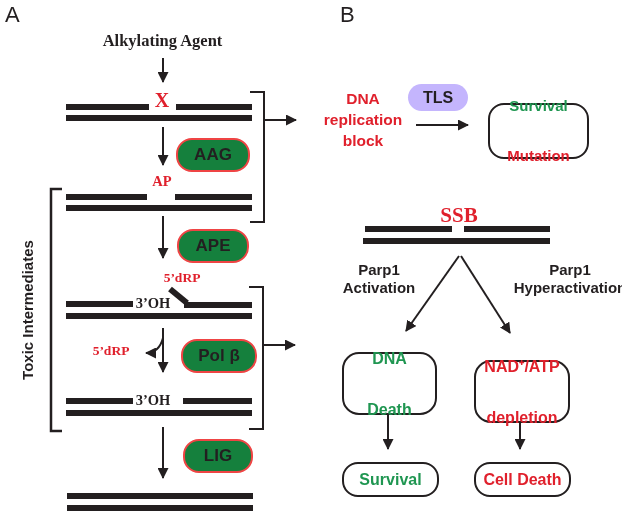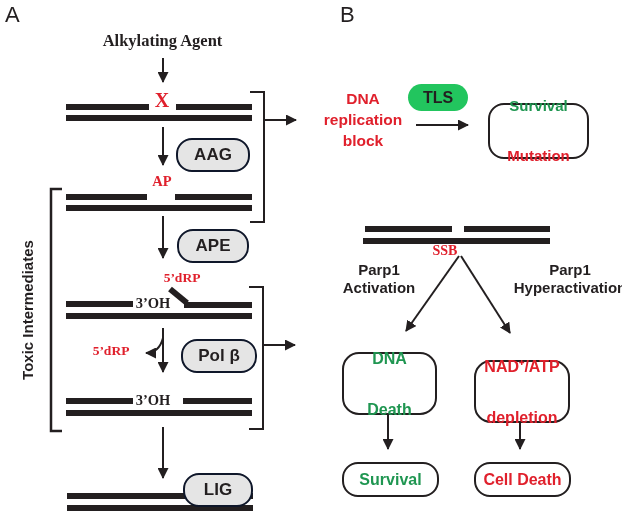--- a/index.html
+++ b/index.html
@@ -9,26 +9,26 @@
   }
   svg.layer { position:absolute; left:0; top:0; }
   .lbl { position:absolute; text-align:center; white-space:nowrap; }
   .panel-letter { font-size:22px; font-weight:400; color:#231f20; }
   .bold { font-weight:700;font-family:Liberation Serif, serif; }
   .red { color:#e0202c; }
   .green { color:#1f9651; }
   .black { color:#231f20; }
   .pill {
     position:absolute; display:flex; align-items:center; justify-content:center;
-    background:#e5e5e5; border:2px solid #0f172a; border-radius:16px;
+    background:#15803d; border:2px solid #ef4444; border-radius:16px;
     font-weight:700; font-size:17px; color:#231f20;
   }
   .pill-tls {
     position:absolute; display:flex; align-items:center; justify-content:center;
-    background:#22c55e; border:none; border-radius:14px;
+    background:#c4b5fd; border:none; border-radius:14px;
     font-weight:700; font-size:16px; color:#231f20;
   }
   .obox {
     position:absolute; display:flex; flex-direction:column; align-items:center; justify-content:center;
     background:#ffffff; border:2px solid #231f20; border-radius:16px;
     font-weight:700; line-height:19px;gap:32px;
   }
   .obox.r17 { border-radius:17px; }
   .obox .ln { font-size:16px; }
   .obox .ln-sm { font-size:15px; line-height:18px; }
@@ -132,21 +132,21 @@
   <div class="lbl bold black" style="left:131px; top:295px; width:44px; font-size:14.5px;">3’OH</div>
 
   <div class="lbl bold red" style="left:88px; top:343px; width:46px; font-size:13.5px;">5’dRP</div>
 
   <div class="pill" style="left:181px; top:339px; width:72px; height:30px;">
     <span>Pol β</span>
   </div>
 
   <div class="lbl bold black" style="left:131px; top:392px; width:44px; font-size:14.5px;">3’OH</div>
 
-  <div class="pill" style="left:183px; top:473px; width:66px; height:30px;">
+  <div class="pill" style="left:183px; top:439px; width:66px; height:30px;">
     <span>LIG</span>
   </div>
 
   <div class="toxic-label">Toxic Intermediates</div>
 
   <div class="lbl panel-letter" style="left:340px; top:2px;">B</div>
 
   <div class="stack red" style="left:312px; top:88px; width:102px; font-size:15.5px; line-height:21px;">
     <div>DNA</div>
     <div>replication</div>
@@ -155,21 +155,21 @@
 
   <div class="pill-tls" style="left:408px; top:84px; width:60px; height:27px;">
     <span>TLS</span>
   </div>
 
   <div class="obox" style="left:488px; top:103px; width:97px; height:52px;">
     <div class="ln-sm green">Survival</div>
     <div class="ln-sm red">Mutation</div>
   </div>
 
-  <div class="lbl bold red" style="left:425px; top:203px; width:40px; font-size:14px;margin-top:40px;">SSB</div>
+  <div class="lbl bold red" style="left:439px; top:203px; width:40px; font-size:21px;">SSB</div>
 
   <div class="stack black" style="left:332px; top:261px; width:94px; font-size:15px; line-height:18px;">
     <div>Parp1</div>
     <div>Activation</div>
   </div>
 
   <div class="stack black" style="left:506px; top:261px; width:128px; font-size:15px; line-height:18px;">
     <div>Parp1</div>
     <div>Hyperactivation</div>
   </div>

